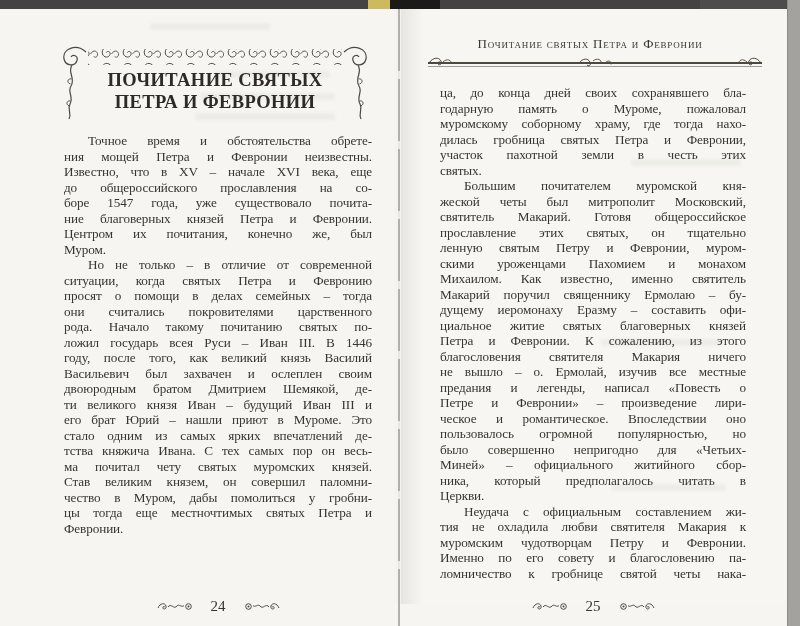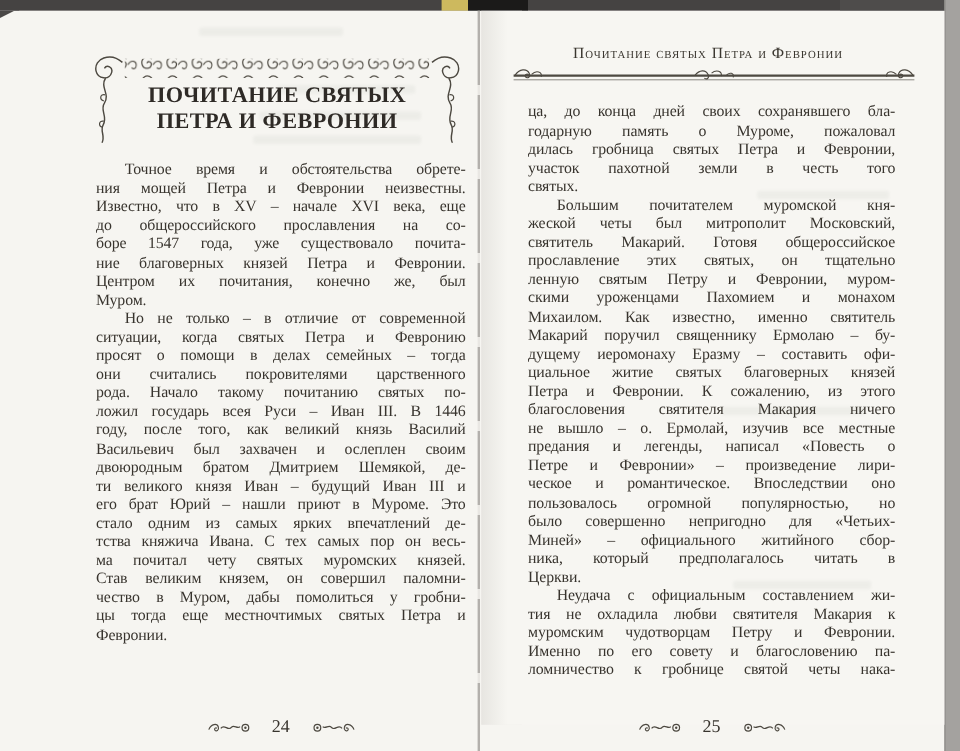--- a/index.html
+++ b/index.html
@@ -13,21 +13,21 @@
   
   .top-band{position:absolute;left:0;top:0;width:800px;height:9px;background:#454342;}
   .headband-spot{position:absolute;left:368px;top:0;width:22px;height:9px;background:#cdb95e;}
   .headband-dark{position:absolute;left:390px;top:0;width:50px;height:9px;background:#1b1a19;}
   .band-right-dim{position:absolute;left:700px;top:0;width:100px;height:9px;background:#4e4c4b;}
   .corner-wedge{position:absolute;left:0;top:9px;width:12px;height:6px;background:#4a4847;clip-path:polygon(0 0,100% 0,0 100%);}
   .right-band{position:absolute;left:787px;top:0;width:13px;height:626px;background:#a4a29f;border-left:1px solid #8d8b88;}
 
   
   .page{position:absolute;top:9px;height:595px;background:#f6f5f1;}
-  .page-left{left:16px;width:399px;padding-left:20px;}
+  .page-left{left:0;width:399px;padding-left:20px;}
   .page-right{left:401px;width:386px;background:#f7f6f2;}
   .page-left::after{content:'';position:absolute;right:0;top:0;bottom:0;width:26px;
     background:linear-gradient(to right,rgba(115,110,102,0),rgba(115,110,102,0.10));}
   .page-right::before{content:'';position:absolute;left:0;top:0;bottom:0;width:22px;
     background:linear-gradient(to left,rgba(115,110,102,0),rgba(115,110,102,0.12));}
   .gutter{position:absolute;left:398px;top:9px;width:2px;height:617px;
     background:repeating-linear-gradient(to bottom,#b3b0ac 0 62px,#e9e7e3 62px 70px);}
 
   
   .header-ornament{position:absolute;left:58px;top:36px;color:#4d4941;}
@@ -186,22 +186,23 @@
           <path d="M2 8 C6 2 12 2 14 6 C15.5 9 12.5 11 11 9 C10 7.6 12 6 13.5 7.5" stroke-width="1"></path>
           <path d="M16 7 C20 3 25 5 24 9" stroke-width="0.9"></path>
         </g>
       </g>
     </svg>
 
     <div class="body-block">
         <div class="para">
           <div class="line">ца, до конца дней своих сохранявшего бла-</div>
           <div class="line">годарную память о Муроме, пожаловал</div>
+          <div class="line">муромскому соборному храму, где тогда нахо-</div>
           <div class="line">дилась гробница святых Петра и Февронии,</div>
-          <div class="line">участок пахотной земли в честь того</div>
+          <div class="line">участок пахотной земли в честь этих</div>
           <div class="line endpara">святых.</div>
         </div>
         <div class="para indent">
           <div class="line">Большим почитателем муромской кня-</div>
           <div class="line">жеской четы был митрополит Московский,</div>
           <div class="line">святитель Макарий. Готовя общероссийское</div>
           <div class="line">прославление этих святых, он тщательно</div>
           <div class="line">ленную святым Петру и Февронии, муром-</div>
           <div class="line">скими уроженцами Пахомием и монахом</div>
           <div class="line">Михаилом. Как известно, именно святитель</div>

